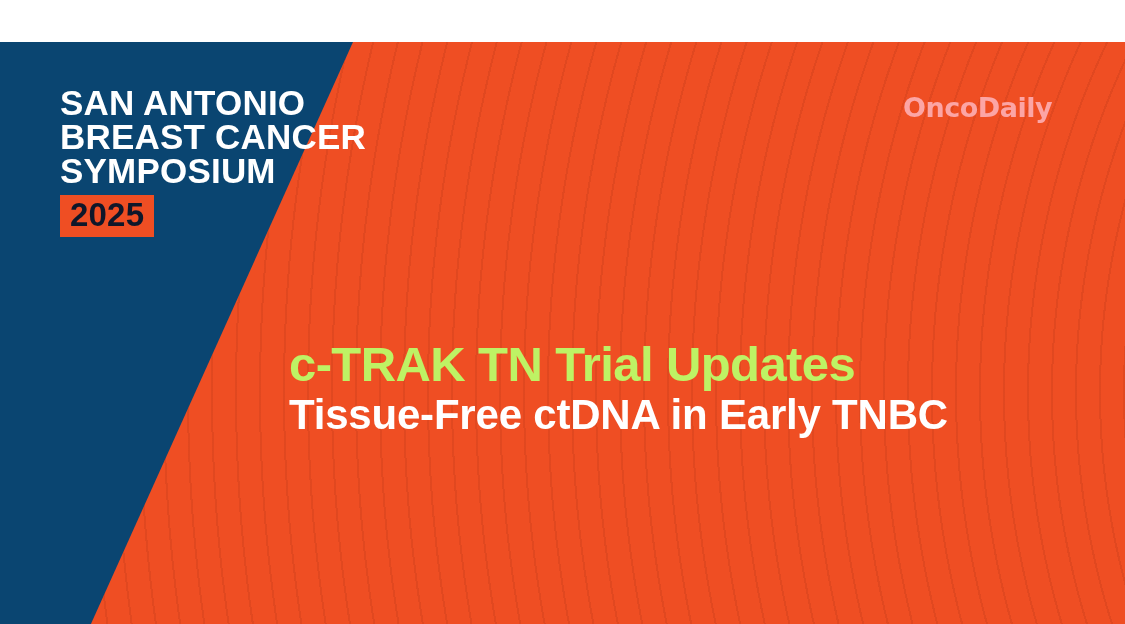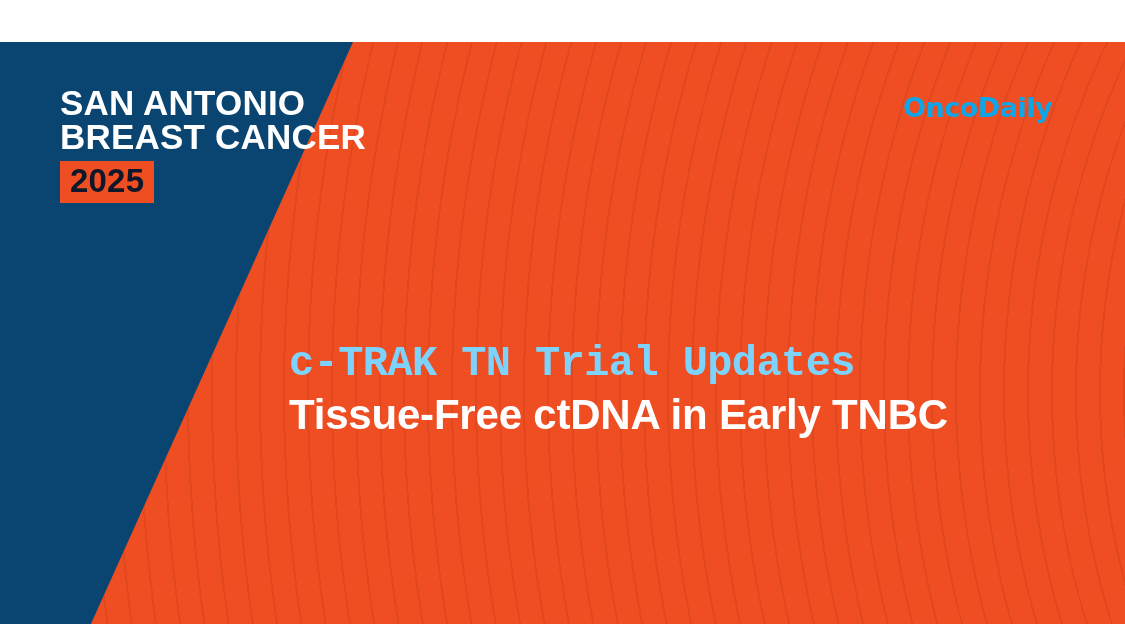--- a/index.html
+++ b/index.html
@@ -75,43 +75,43 @@
     padding: 4px 10px 6px 10px;
     letter-spacing: 0.2px;
   }
 
   
   .brand {
     position: absolute;
     right: 73px;
     top: 51px;
     z-index: 6;
-    color: #0ea5e9;
+    color: #fca5a5;
     font-family: "DejaVu Sans", sans-serif;
     font-weight: 700;
     font-size: 27px;
     line-height: 30px;
     letter-spacing: -0.5px;
     white-space: nowrap;
   }
 
   
   .headline-block {
     position: absolute;
     left: 289px;
     top: 298px;
     z-index: 6;
     width: 700px;
   }
   .headline-title {
     display: block;
-    color: #7dd3fc;
-    font-family: Liberation Mono, monospace;
+    color: #bef264;
+    font-family: Liberation Sans, sans-serif;
     font-weight: 700;
-    font-size: 42px;
+    font-size: 49px;
     line-height: 49px;
     letter-spacing: -0.6px;
     white-space: nowrap;
   }
   .headline-subtitle {
     display: block;
     color: #ffffff;
     font-family: "Liberation Sans", sans-serif;
     font-weight: 700;
     font-size: 42px;
@@ -125,20 +125,21 @@
 
 <div class="canvas">
 
   <div class="orange-panel">
     <div class="arc-texture"></div>
   </div>
 
   <div class="sabcs-logo">
     <span class="sabcs-line">SAN ANTONIO</span>
     <span class="sabcs-line">BREAST CANCER</span>
+    <span class="sabcs-line">SYMPOSIUM</span>
     <span class="year-badge">2025</span>
   </div>
 
   <div class="brand">OncoDaily</div>
 
   <div class="headline-block">
     <span class="headline-title">c-TRAK TN Trial Updates</span>
     <span class="headline-subtitle">Tissue-Free ctDNA in Early TNBC</span>
   </div>
 

